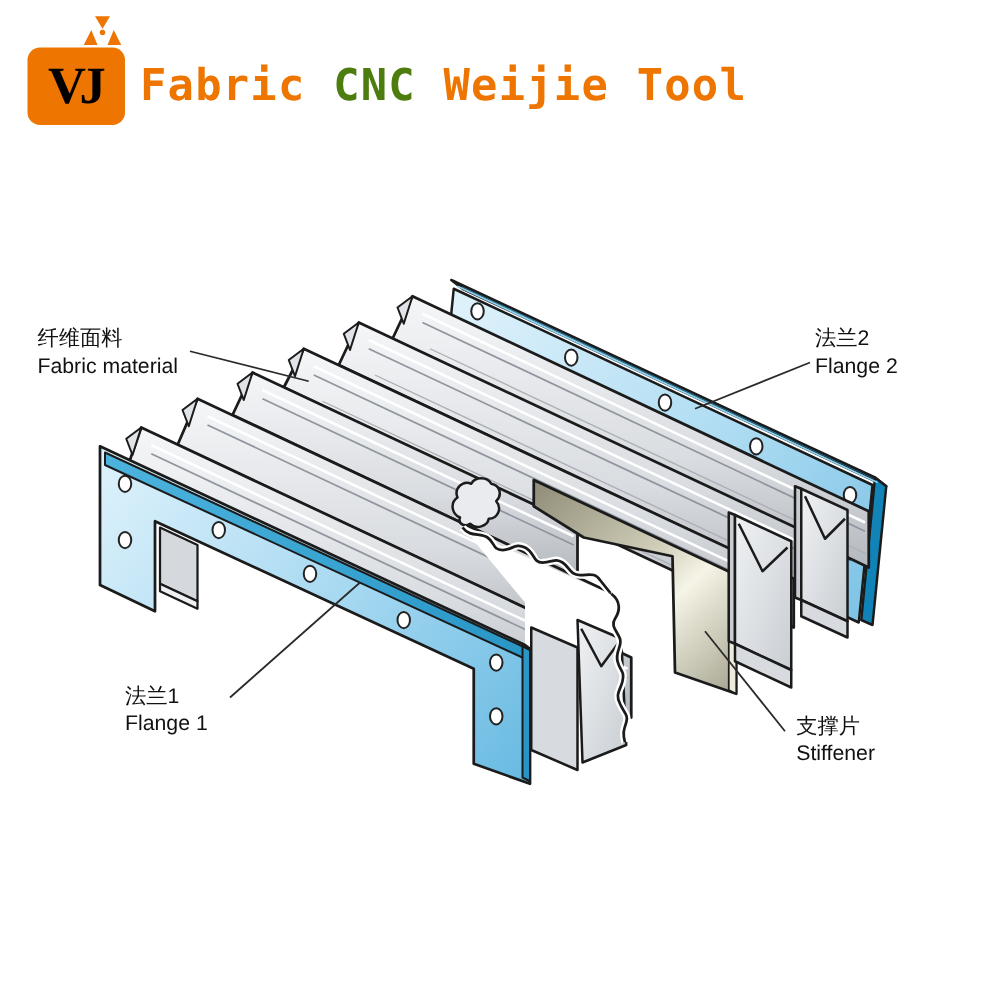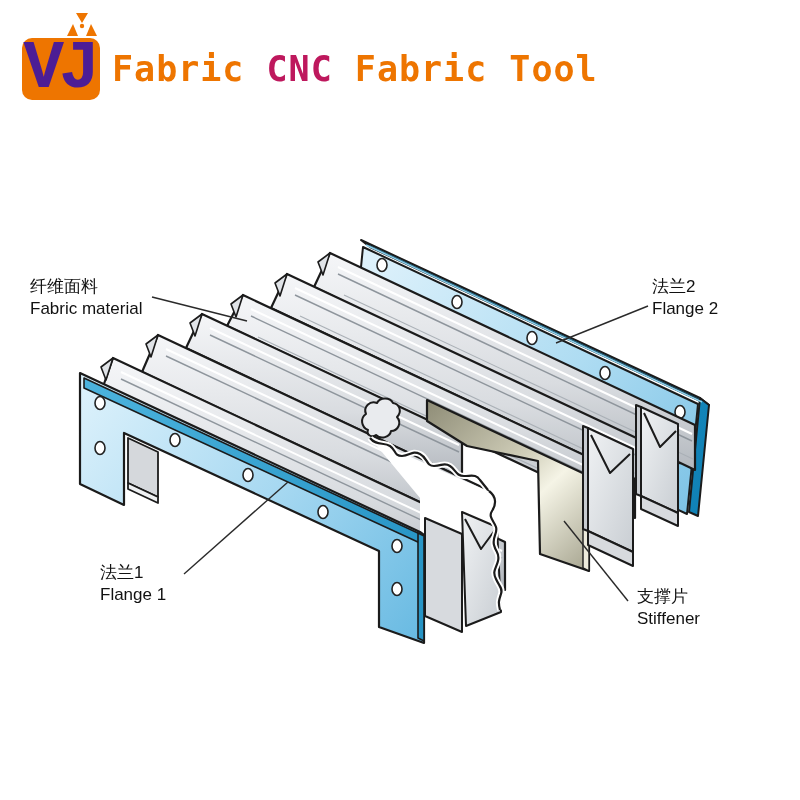--- a/index.html
+++ b/index.html
@@ -10,51 +10,51 @@
     width:800px;height:800px;background:#ffffff;position:relative;overflow:hidden;
     font-family:"Liberation Sans", sans-serif;
   }
   .header{position:absolute;left:0;top:0;width:800px;height:120px;}
   .logo-box{
     position:absolute;left:22px;top:38px;width:78px;height:62px;
     background:var(--orange);border-radius:10px;
     display:flex;align-items:center;justify-content:center;
   }
   .logo-text{
-    color:#4c1d95;font-family:Liberation Mono, monospace;font-weight:800;
-    font-size:68px;letter-spacing:-5px;line-height:1;transform:translateX(-2px);
+    color:#000000;font-family:Liberation Serif, serif;font-weight:800;
+    font-size:42px;letter-spacing:-5px;line-height:1;transform:translateX(-2px);
   }
   .trefoil{position:absolute;left:66px;top:12px;width:32px;height:26px;}
   .brand-title{
     position:absolute;left:112px;top:49px;white-space:nowrap;
     font-family:"DejaVu Sans Mono", monospace;font-weight:bold;
     font-size:35px;letter-spacing:1px;
   }
   .brand-title .seg-orange{color:var(--orange);}
-  .brand-title .seg-dark{color:#be185d;}
-  .diagram-wrap{position:absolute;left:0;top:120px;width:764px;height:680px;text-align:center;}
+  .brand-title .seg-dark{color:#4d7c0f;}
+  .diagram-wrap{position:absolute;left:0;top:104px;width:764px;height:680px;text-align:center;}
   svg text.lbl{
     font-family:"Liberation Sans","DejaVu Sans",sans-serif;
     font-size:17px;fill:#111111;
   }
 </style>
 </head>
 <body>
 
 <div class="header">
   <svg class="trefoil" viewBox="0 0 32 26">
     <polygon points="10,1 22,1 16,11" fill="#ee7500"></polygon>
     <polygon points="1,24 12,24 7,12" fill="#ee7500"></polygon>
     <polygon points="20,24 31,24 25,12" fill="#ee7500"></polygon>
     <circle cx="16" cy="14" r="2.2" fill="#ee7500"></circle>
   </svg>
   <div class="logo-box">
     <span class="logo-text">VJ</span>
   </div>
-  <div class="brand-title"><span class="seg-orange">Fabric</span><span class="seg-dark"> </span><span class="seg-dark">CNC</span><span class="seg-dark"> </span><span class="seg-orange">Fabric Tool</span></div>
+  <div class="brand-title"><span class="seg-orange">Fabric</span><span class="seg-dark"> </span><span class="seg-dark">CNC</span><span class="seg-dark"> </span><span class="seg-orange">Weijie Tool</span></div>
 </div>
 
 <div class="diagram-wrap">
 <svg viewBox="0 120 800 680" width="800" height="680">
   <defs>
     <linearGradient id="gFace2" gradientUnits="userSpaceOnUse" x1="380" y1="250" x2="690" y2="520">
       <stop offset="0" stop-color="#ddf1fb"></stop>
           <stop offset="0.55" stop-color="#aedcf2"></stop>
           <stop offset="1" stop-color="#7cc2e5"></stop>
     </linearGradient>

